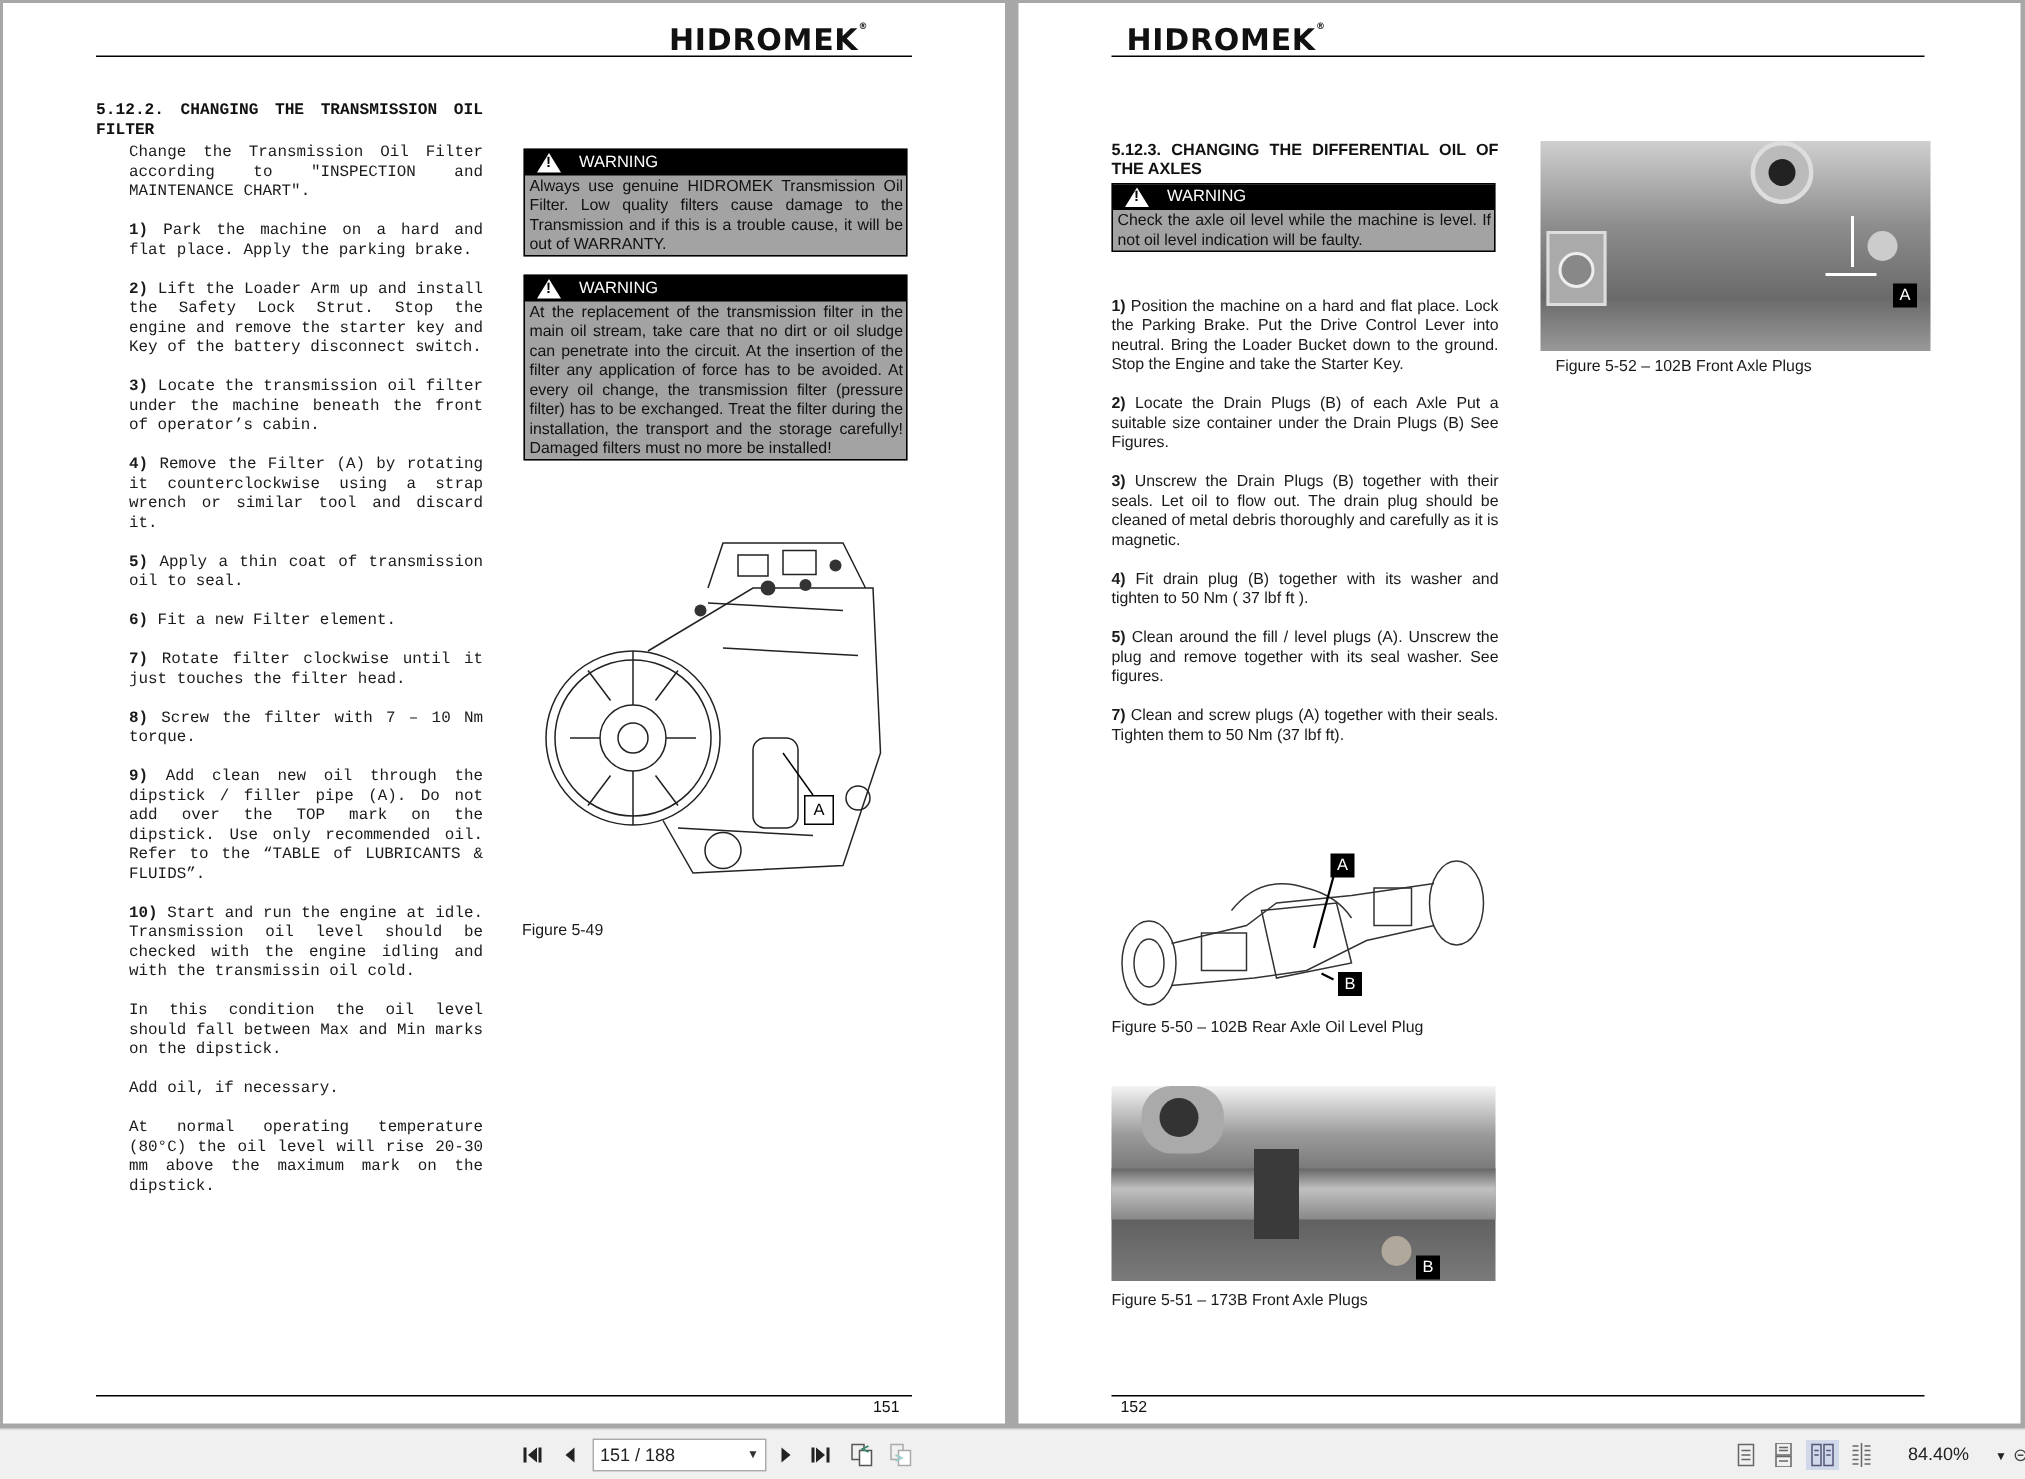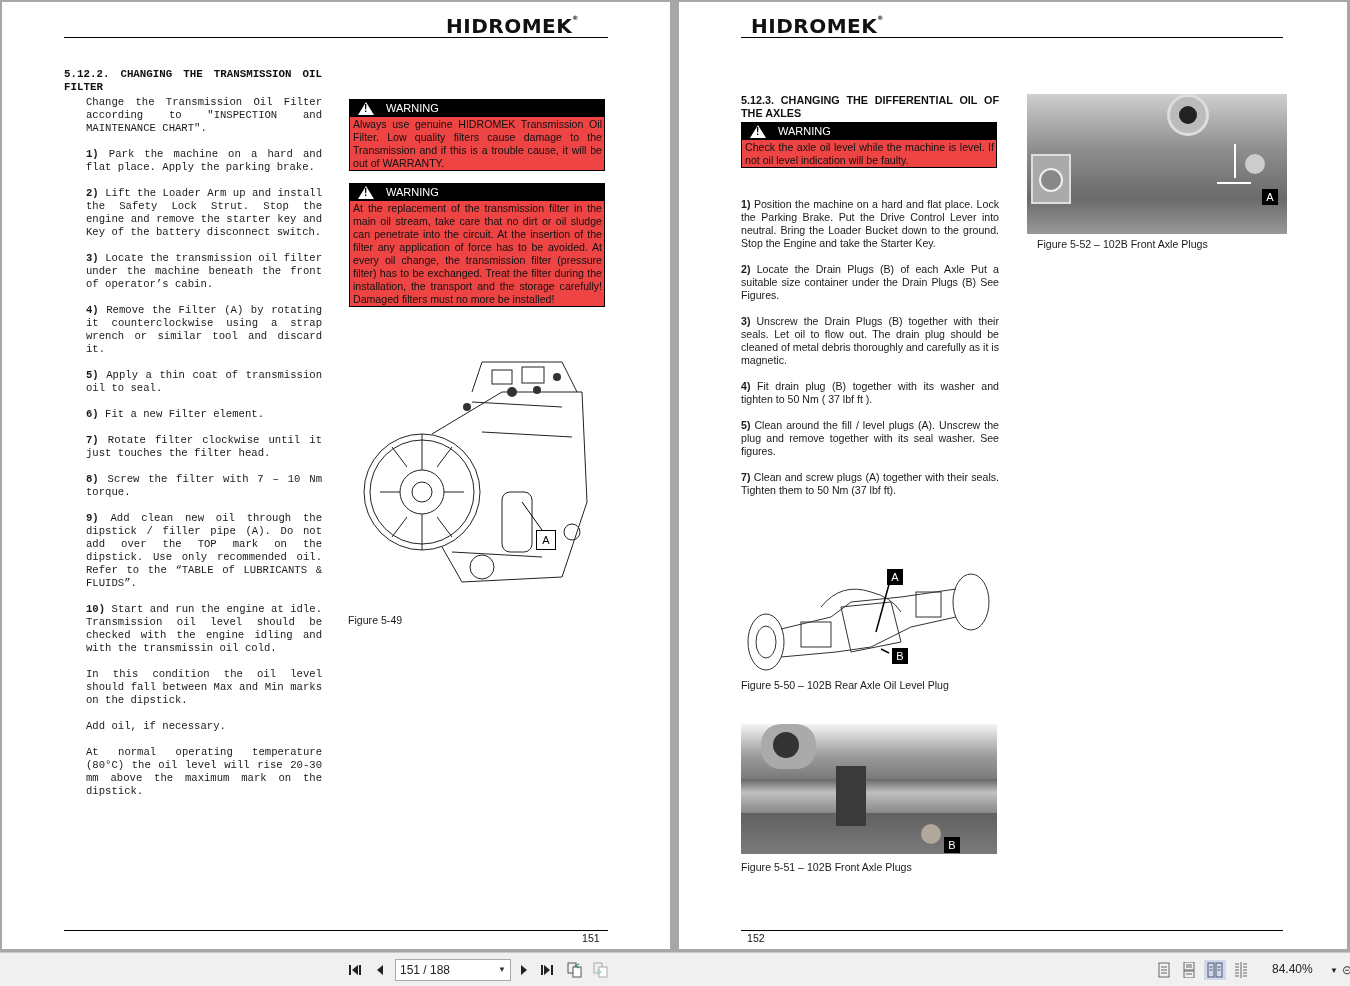--- a/index.html
+++ b/index.html
@@ -8,21 +8,21 @@
   .page { position: absolute; top: 2px; background: #fff; height: 947px; }
   .page.left { left: 2px; width: 668px; }
   .page.right { left: 679px; width: 668px; }
   .logo { position: absolute; font-family: "DejaVu Sans", sans-serif; font-weight: bold; font-size: 20px; letter-spacing: 0.5px; color: #111; }
   .logo sup { font-size: 6px; vertical-align: top; }
   .hrule { position: absolute; height: 1px; background: #000; }
   .text { font-size: 10.6px; line-height: 13px; color: #1a1a1a; text-align: justify; }
   .text p { margin-bottom: 13px; }
   .text b { font-weight: bold; }
   .heading { font-weight: bold; font-size: 10.8px; line-height: 13px; color: #111; text-align: justify; }
-  .warn { position: absolute; border: 1px solid #000; background: #ef4444; }
+  .warn { position: absolute; border: 1px solid #000; background: #a3a3a3; }
   .warn-head { background: #000; color: #fff; height: 17px; font-size: 11px; line-height: 17px; padding-left: 8px; display: flex; align-items: center; }
   .warn-head .tri { width: 0; height: 0; border-left: 8px solid transparent; border-right: 8px solid transparent; border-bottom: 13px solid #fff; position: relative; margin-right: 12px; }
   .warn-head .tri::after { content: "!"; position: absolute; left: -2px; top: 1px; color: #000; font-size: 10px; font-weight: bold; line-height: 12px; }
   .warn-body { font-size: 10.6px; line-height: 13px; padding: 1px 2px 0 3px; text-align: justify; color: #111; }
   .fig { position: absolute; }
   .caption { position: absolute; font-size: 10.6px; color: #1a1a1a; }
   .callout { position: absolute; font-size: 11px; width: 16px; height: 16px; line-height: 16px; text-align: center; }
   .callout.dark { background: #000; color: #fff; }
   .callout.light { background: #fff; color: #000; border: 1px solid #000; width: 20px; height: 20px; line-height: 18px; }
   .pnum { position: absolute; font-size: 10.6px; color: #111; }
@@ -169,21 +169,21 @@
 
     <div class="fig" style="left:62px; top:722px; width:256px; height:130px; background:linear-gradient(180deg,#f4f4f4 0%,#9a9a9a 25%,#5a5a5a 60%,#7a7a7a 100%);">
       <div style="position:absolute; left:20px; top:0; width:55px; height:45px; border-radius:20px; background:#aaa;">
           <div style="position:absolute; left:12px; top:8px; width:26px; height:26px; border-radius:50%; background:#333;"></div>
         </div>
       <div style="position:absolute; left:0; top:55px; width:256px; height:34px; background:linear-gradient(180deg,#666,#c0c0c0 40%,#888);"></div>
       <div style="position:absolute; left:95px; top:42px; width:30px; height:60px; background:#3a3a3a;"></div>
       <div style="position:absolute; left:180px; top:100px; width:20px; height:20px; border-radius:50%; background:#b0a89a;"></div>
     </div>
     <div class="callout dark" style="left:265px; top:835px;">B</div>
-    <div class="caption" style="left:62px; top:859px;">Figure 5-51 – 102B Front Axle Plugs</div>
+    <div class="caption" style="left:62px; top:859px;">Figure 5-51 – 173B Front Axle Plugs</div>
 
     <div class="hrule" style="left:62px; top:928px; width:542px;"></div>
     <div class="pnum" style="left:68px; top:930px;">152</div>
   </div>
 </div>
 
 <div class="toolbar">
   <div class="tb-btn" style="left:346px; width:18px;">
     <svg width="14" height="14" viewBox="0 0 14 14">
         <rect x="1" y="2" width="2" height="10" fill="#222"></rect>

